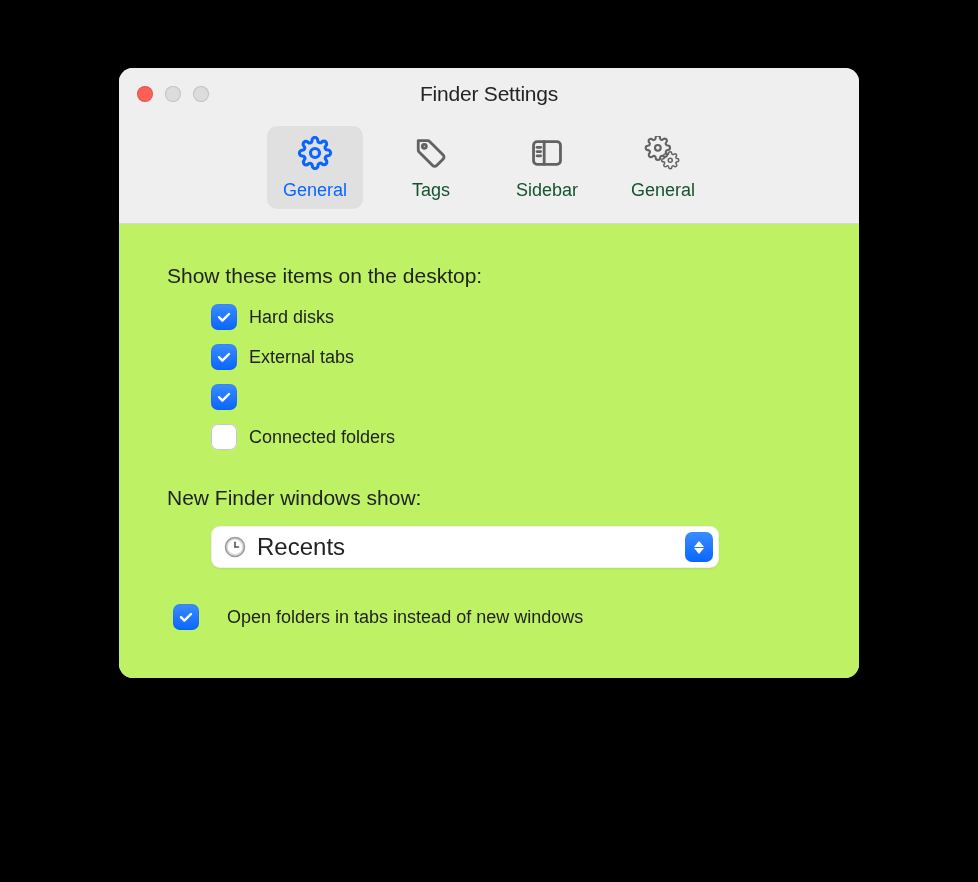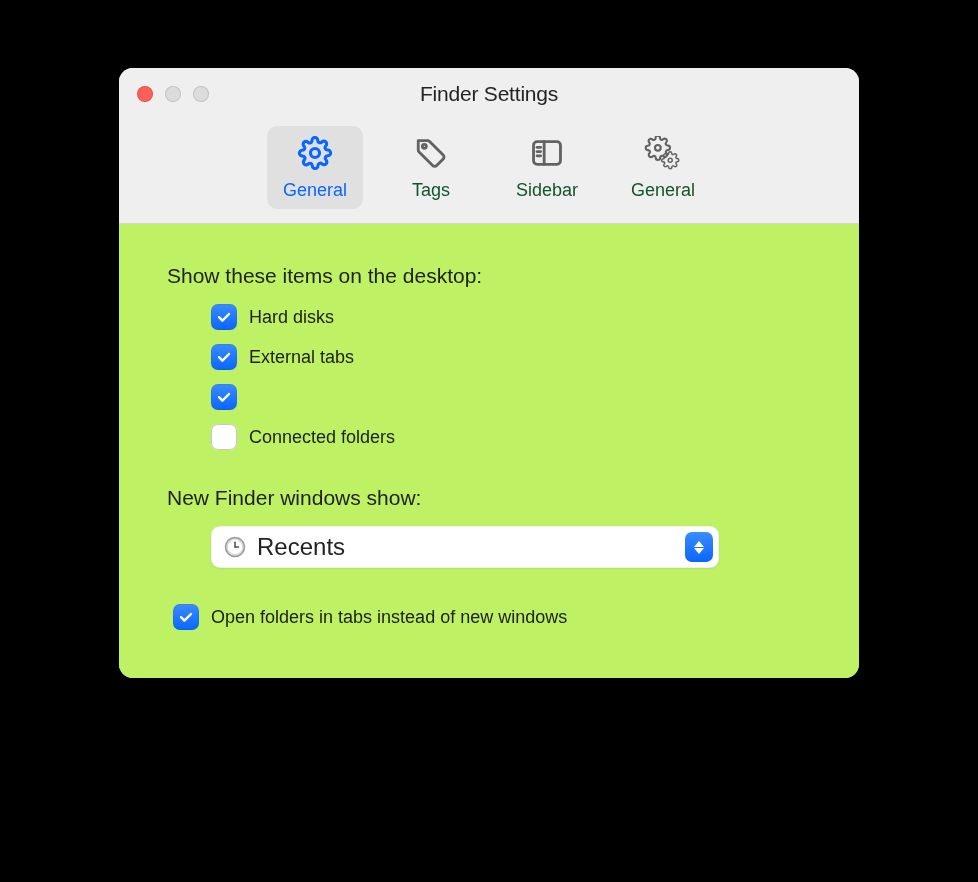--- a/index.html
+++ b/index.html
@@ -143,21 +143,21 @@
     .stepper .tri {
       width: 0; height: 0;
       border-left: 5px solid transparent;
       border-right: 5px solid transparent;
     }
     .stepper .tri.up   { border-bottom: 6px solid #fff; }
     .stepper .tri.down { border-top: 6px solid #fff; }
     .final-row {
       display: flex;
       align-items: center;
-      gap: 12px;
+      gap: 28px;
       margin-left: 6px;
     }
   </style>
 </head>
 <body>
 
 <div class="window">
 
   <div class="titlebar">
     <div class="traffic">

